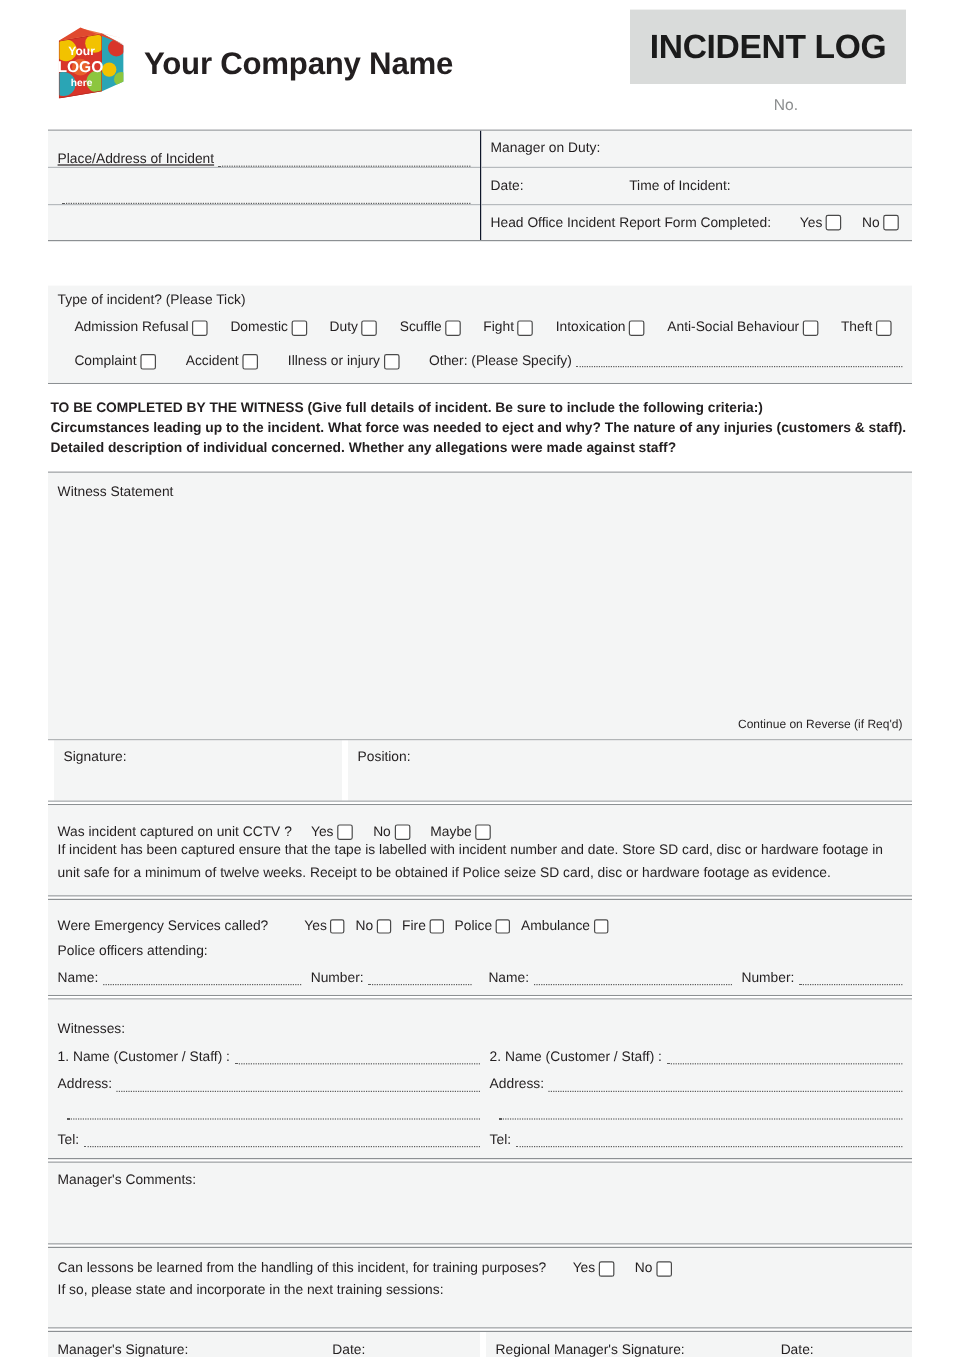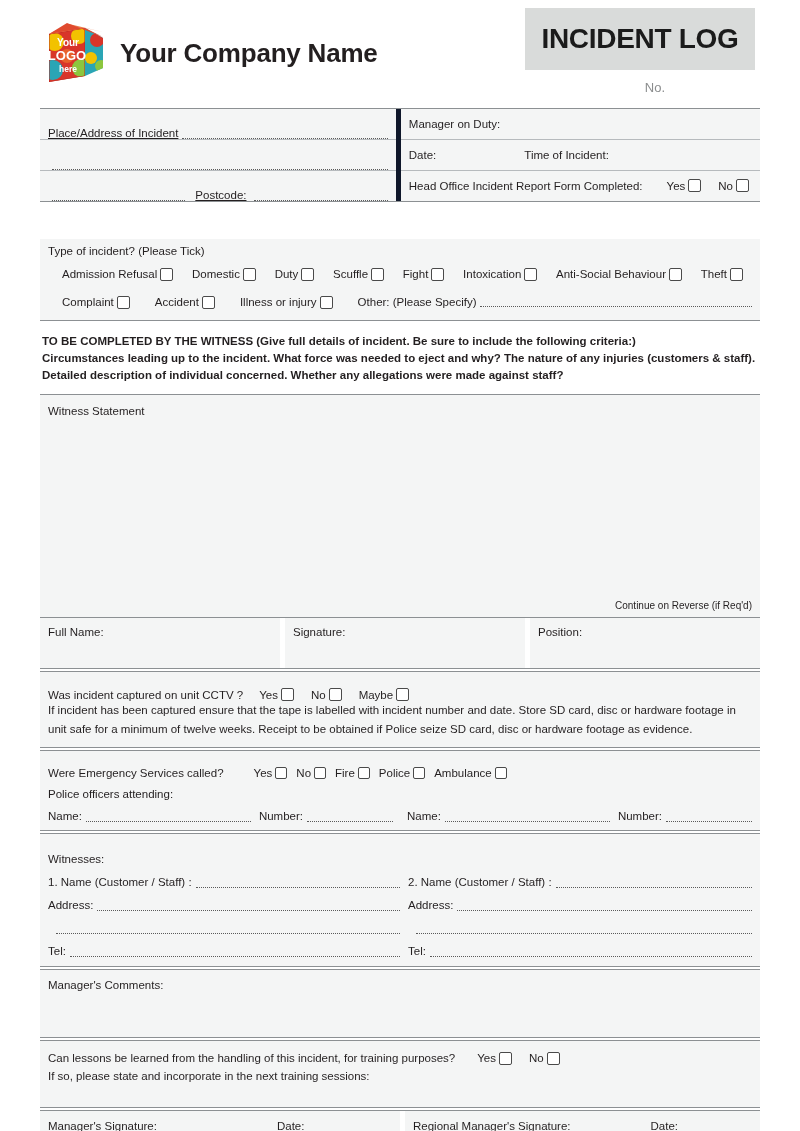--- a/index.html
+++ b/index.html
@@ -89,21 +89,21 @@
   }
   .band {
     background: #f4f5f5;
     position: relative;
   }
 
   .row-split {
     display: flex;
   }
   .col-left { width: 360px; box-sizing: border-box; }
-  .col-right { flex: 1; box-sizing: border-box; border-left: 5px solid #0f172a; }
+  .col-right { flex: 1; box-sizing: border-box; border-left: 1px solid #0f172a; }
 
   .lbl {
     font-size: 11.5px;
     color: #231f20;
     white-space: nowrap;
   }
 
   .dots {
     flex: 1;
     border-bottom: 1.5px dotted #5a5a5a;
@@ -325,25 +325,20 @@
     <div class="col-left band">
       <div class="line-row">
         <span class="lbl">Place/Address of Incident</span>
         <span class="dots"></span>
       </div>
       <div class="rule-thin"></div>
       <div class="line-row">
         <span class="dots"></span>
       </div>
       <div class="rule-thin"></div>
-      <div class="line-row">
-        <span class="dots" style="max-width:182px"></span>
-        <span class="lbl" style="margin:0 4px 0 10px">Postcode:</span>
-        <span class="dots"></span>
-      </div>
     </div>
 
     <div class="col-right band">
       <div class="mini-row" style="height:30px">
         <span class="lbl">Manager on Duty:</span>
       </div>
       <div class="rule-thin"></div>
       <div class="mini-row" style="height:30px">
         <span class="lbl">Date:</span>
         <span class="lbl" style="margin-left:88px">Time of Incident:</span>
@@ -426,23 +421,20 @@
   </div>
 
   <div class="rule"></div>
   <div class="band witness-box">
     <div class="witness-title">Witness Statement</div>
     <div class="continue-note">Continue on Reverse (if Req'd)</div>
   </div>
   <div class="rule"></div>
 
   <div class="three">
-    <div class="cell cell-1">
-      <span>Full Name:</span>
-    </div>
     <div class="cell-sep"></div>
     <div class="cell cell-2">
       <span>Signature:</span>
     </div>
     <div class="cell-sep"></div>
     <div class="cell cell-3">
       <span>Position:</span>
     </div>
   </div>
   <div class="double-rule"></div>

